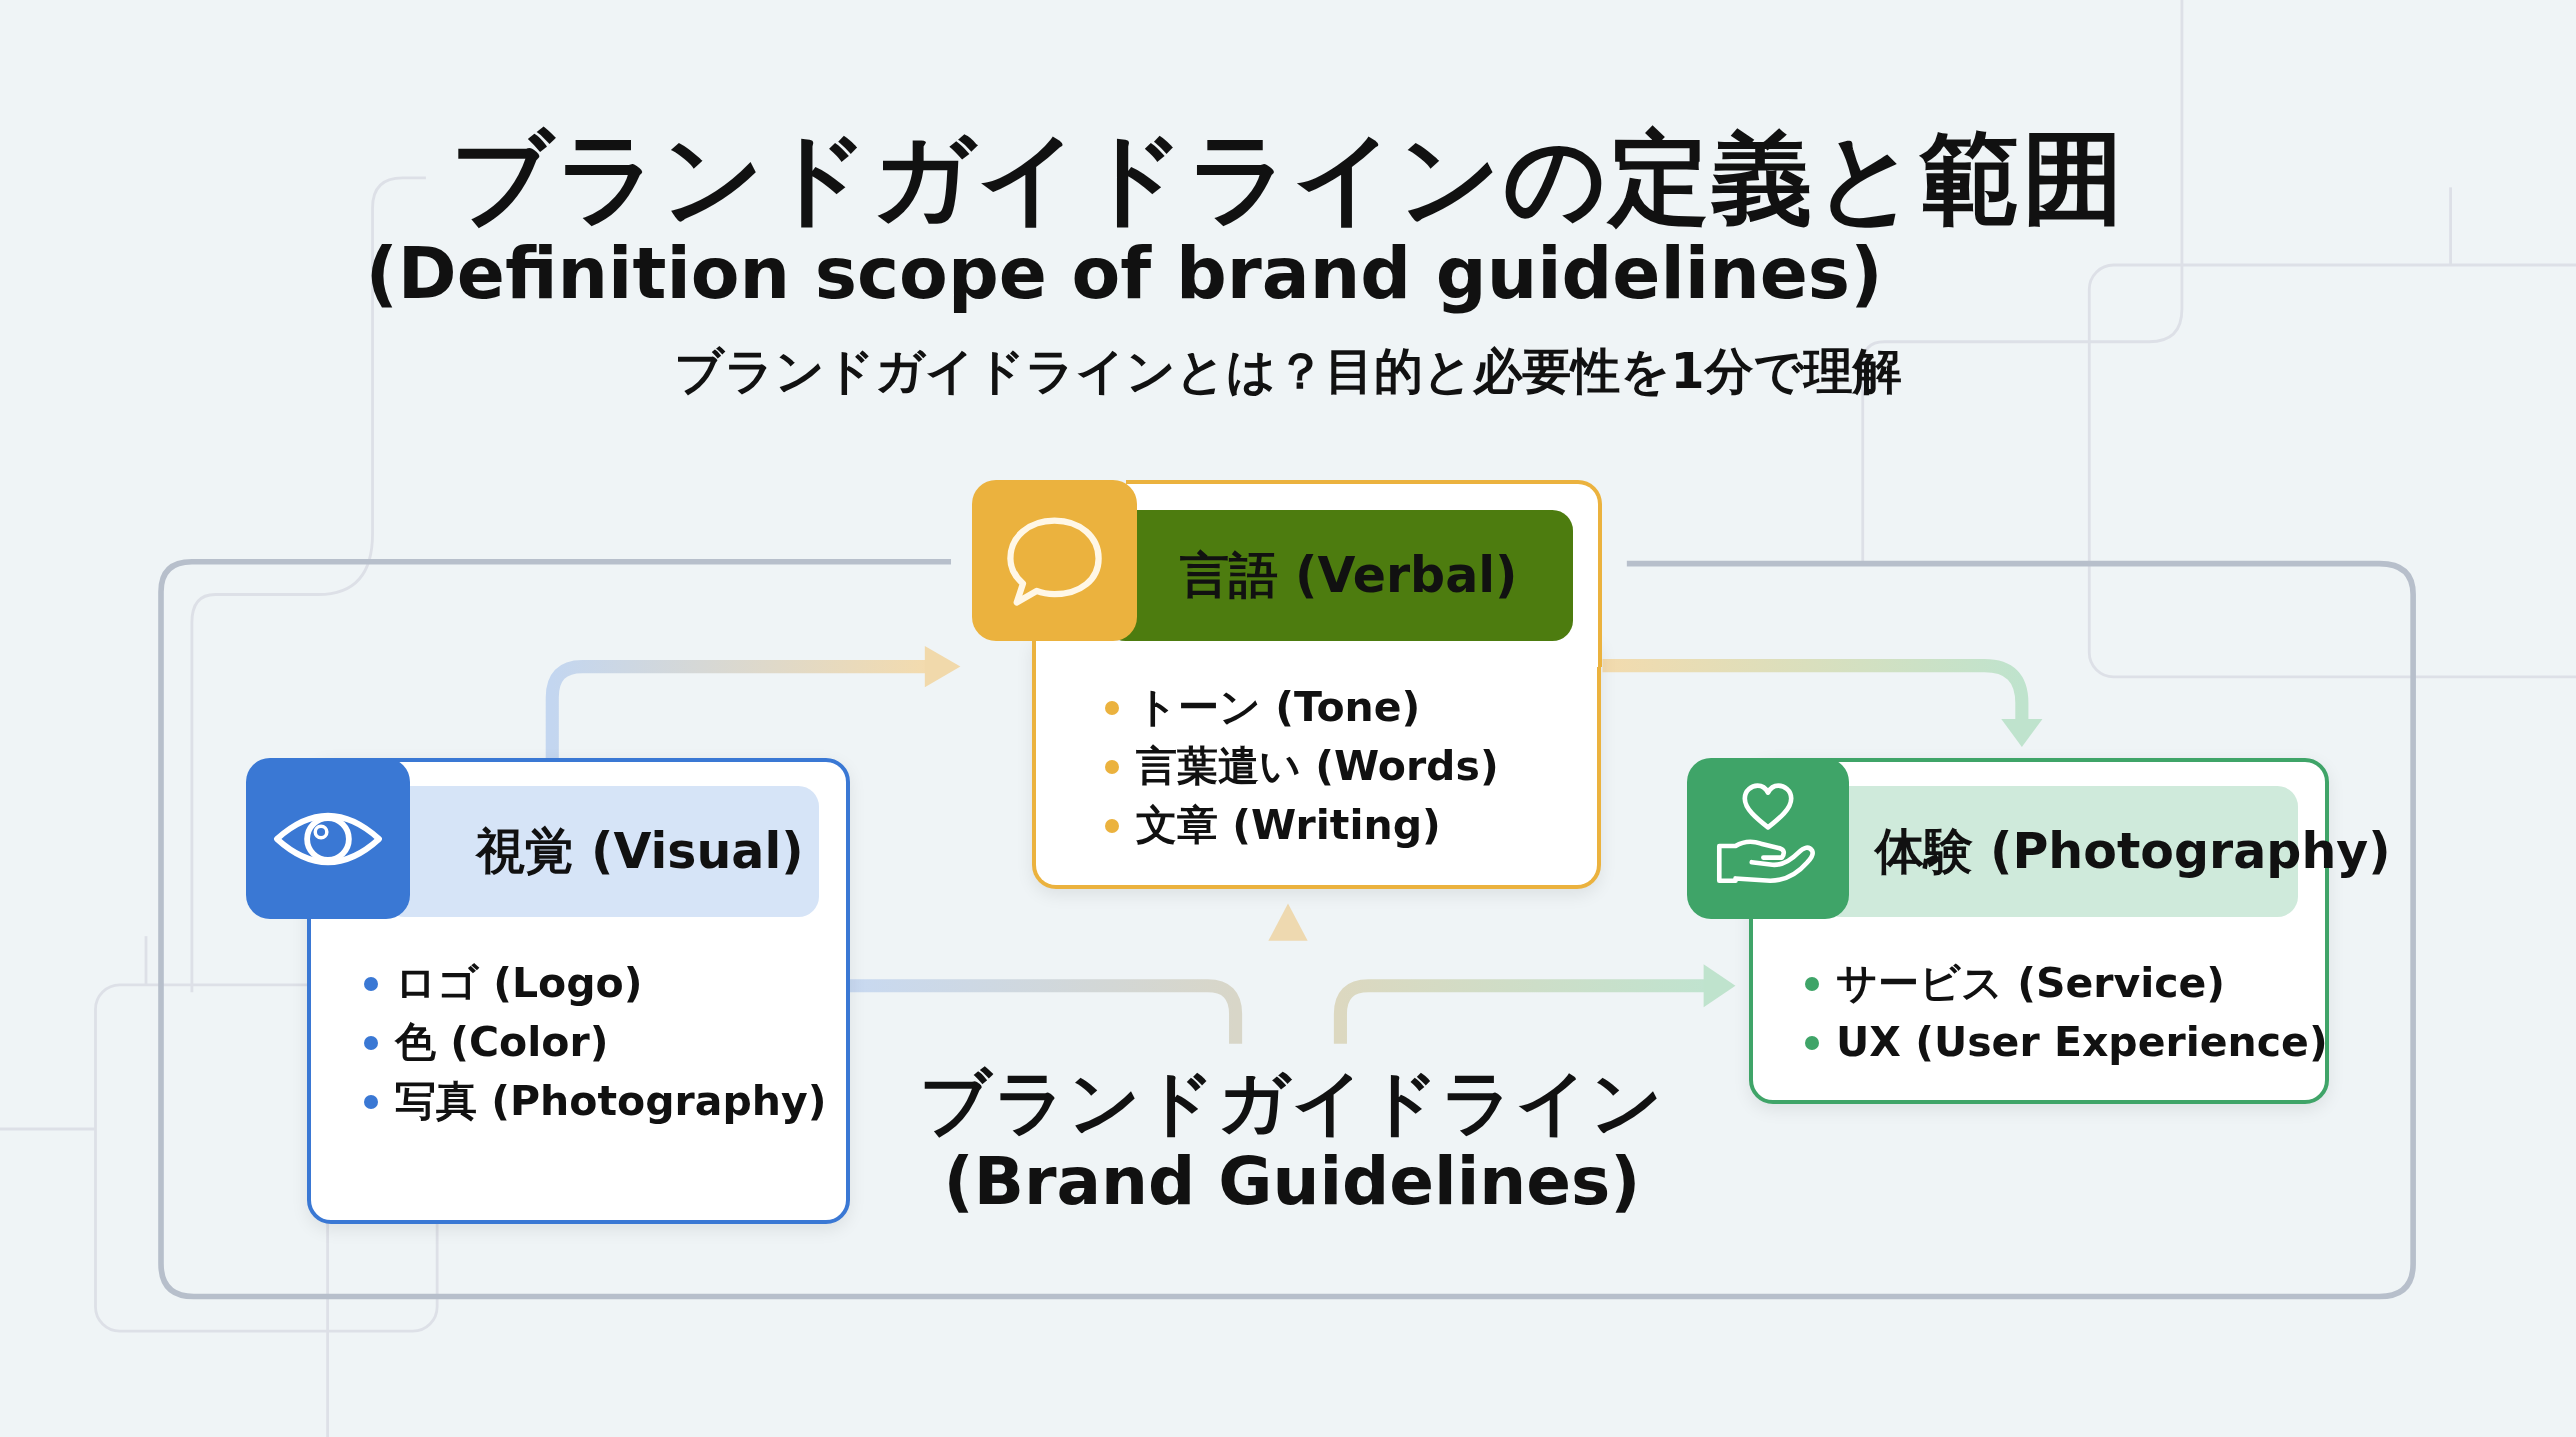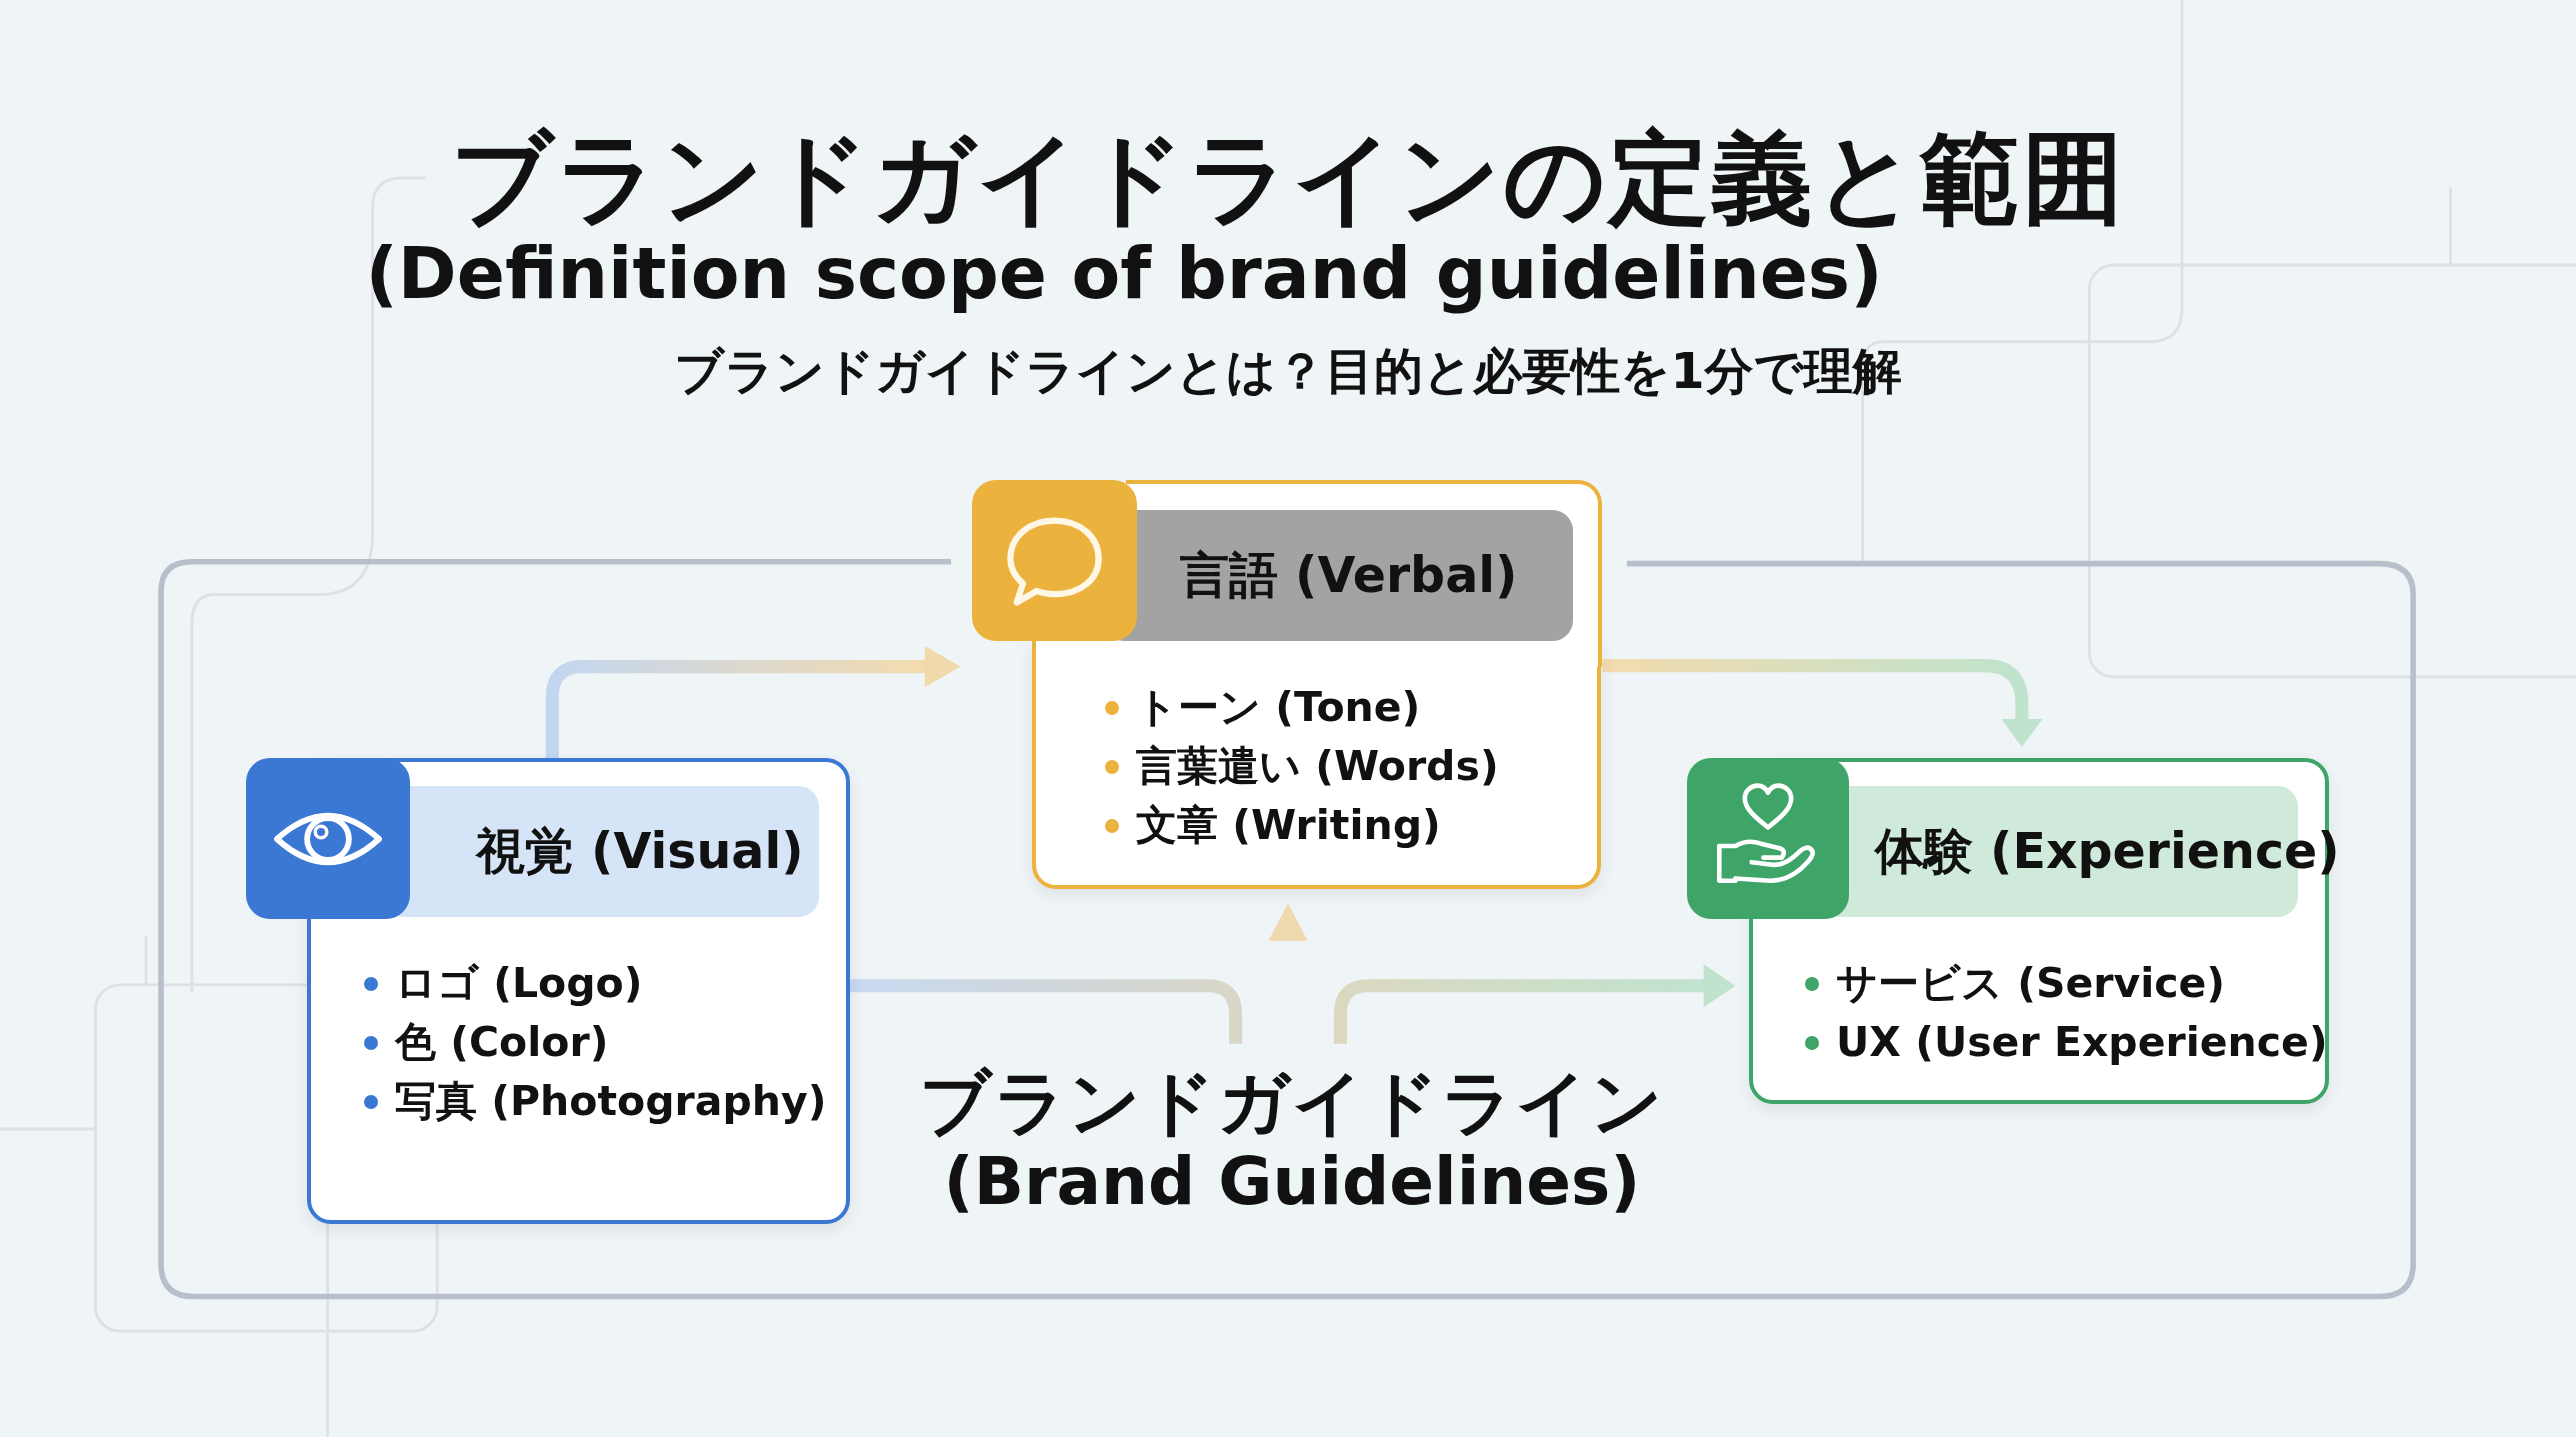--- a/index.html
+++ b/index.html
@@ -113,21 +113,21 @@
   <path d="M1432 1115 V1083 Q1432 1053 1462 1053 H1822" fill="none" stroke="url(#gGrayG)" stroke-width="14"></path>
   <polygon points="1820,1030 1854,1053 1820,1076" fill="#bfe3cd"></polygon>
 </svg>
 
 <div class="title-jp">ブランドガイドラインの定義と範囲</div>
 <div class="title-en">(Definition scope of brand guidelines)</div>
 <div class="subtitle">ブランドガイドラインとは？目的と必要性を1分で理解</div>
 
 <div class="card" style="left:1032px; top:641px; width:569px; height:248px; border-color:#ebb23e; border-top:none; border-left:4.7px solid #ebb23e; border-radius:0 0 24px 24px;"></div>
 <div class="card" style="left:1126px; top:480px; width:476px; height:187px; border-color:#ebb23e; border-bottom:none; border-left:none; border-radius:0 24px 0 0; box-shadow:none;"></div>
-<div class="band" style="left:1105px; top:510px; width:468px; height:131px; background:#a3a3a3;">
+<div class="band" style="left:1105px; top:510px; width:468px; height:131px; background:#4d7c0f;">
   <span class="band-label" style="margin-left:75px;">言語 (Verbal)</span>
 </div>
 <div class="tile" style="left:972px; top:480px; width:165px; height:161px; background:#ebb23e;">
   <svg width="105" height="105" viewBox="0 0 100 100">
     <path d="M50 12 C75 12 92 28 92 48 C92 68 75 82 50 82 C44 82 38 81 33 79 L14 90 L20 72 C12 65 8 57 8 48 C8 28 25 12 50 12 Z" fill="none" stroke="#fff7e6" stroke-width="6" stroke-linejoin="round"></path>
   </svg>
 </div>
 <ul class="list" style="left:1095px; top:668px;">
   <li>
       <span class="dot" style="background:#ebb23e;"></span>
@@ -164,21 +164,21 @@
       <span>色 (Color)</span>
     </li>
   <li>
       <span class="dot" style="background:#3a78d4;"></span>
       <span>写真 (Photography)</span>
     </li>
 </ul>
 
 <div class="card" style="left:1749px; top:758px; width:580px; height:346px; border-color:#3fa468;"></div>
 <div class="band" style="left:1821px; top:786px; width:477px; height:131px; background:#cfeadb;">
-  <span class="band-label" style="margin-left:54px;">体験 (Experience)</span>
+  <span class="band-label" style="margin-left:54px;">体験 (Photography)</span>
 </div>
 <div class="tile" style="left:1687px; top:758px; width:162px; height:161px; background:#3fa468;">
   <svg width="116" height="116" viewBox="0 0 100 100">
     <path d="M50 40 C40 32 30 24 30 15 C30 8 36 4 41 4 C45 4 48 6 50 10 C52 6 55 4 59 4 C64 4 70 8 70 15 C70 24 60 32 50 40 Z" fill="none" stroke="#fff" stroke-width="4" stroke-linejoin="round"></path>
     <path d="M8 56 H22 Q32 50 44 54 L60 58 Q66 60 62 66 L46 66 M36 70 L52 72 Q64 74 76 62 Q84 54 88 60 Q90 64 84 70 Q70 86 52 86 L22 84 M8 56 V86 H22" fill="none" stroke="#fff" stroke-width="4" stroke-linejoin="round" stroke-linecap="round"></path>
   </svg>
 </div>
 <ul class="list" style="left:1795px; top:944px;">
   <li>
       <span class="dot" style="background:#3fa468;"></span>

